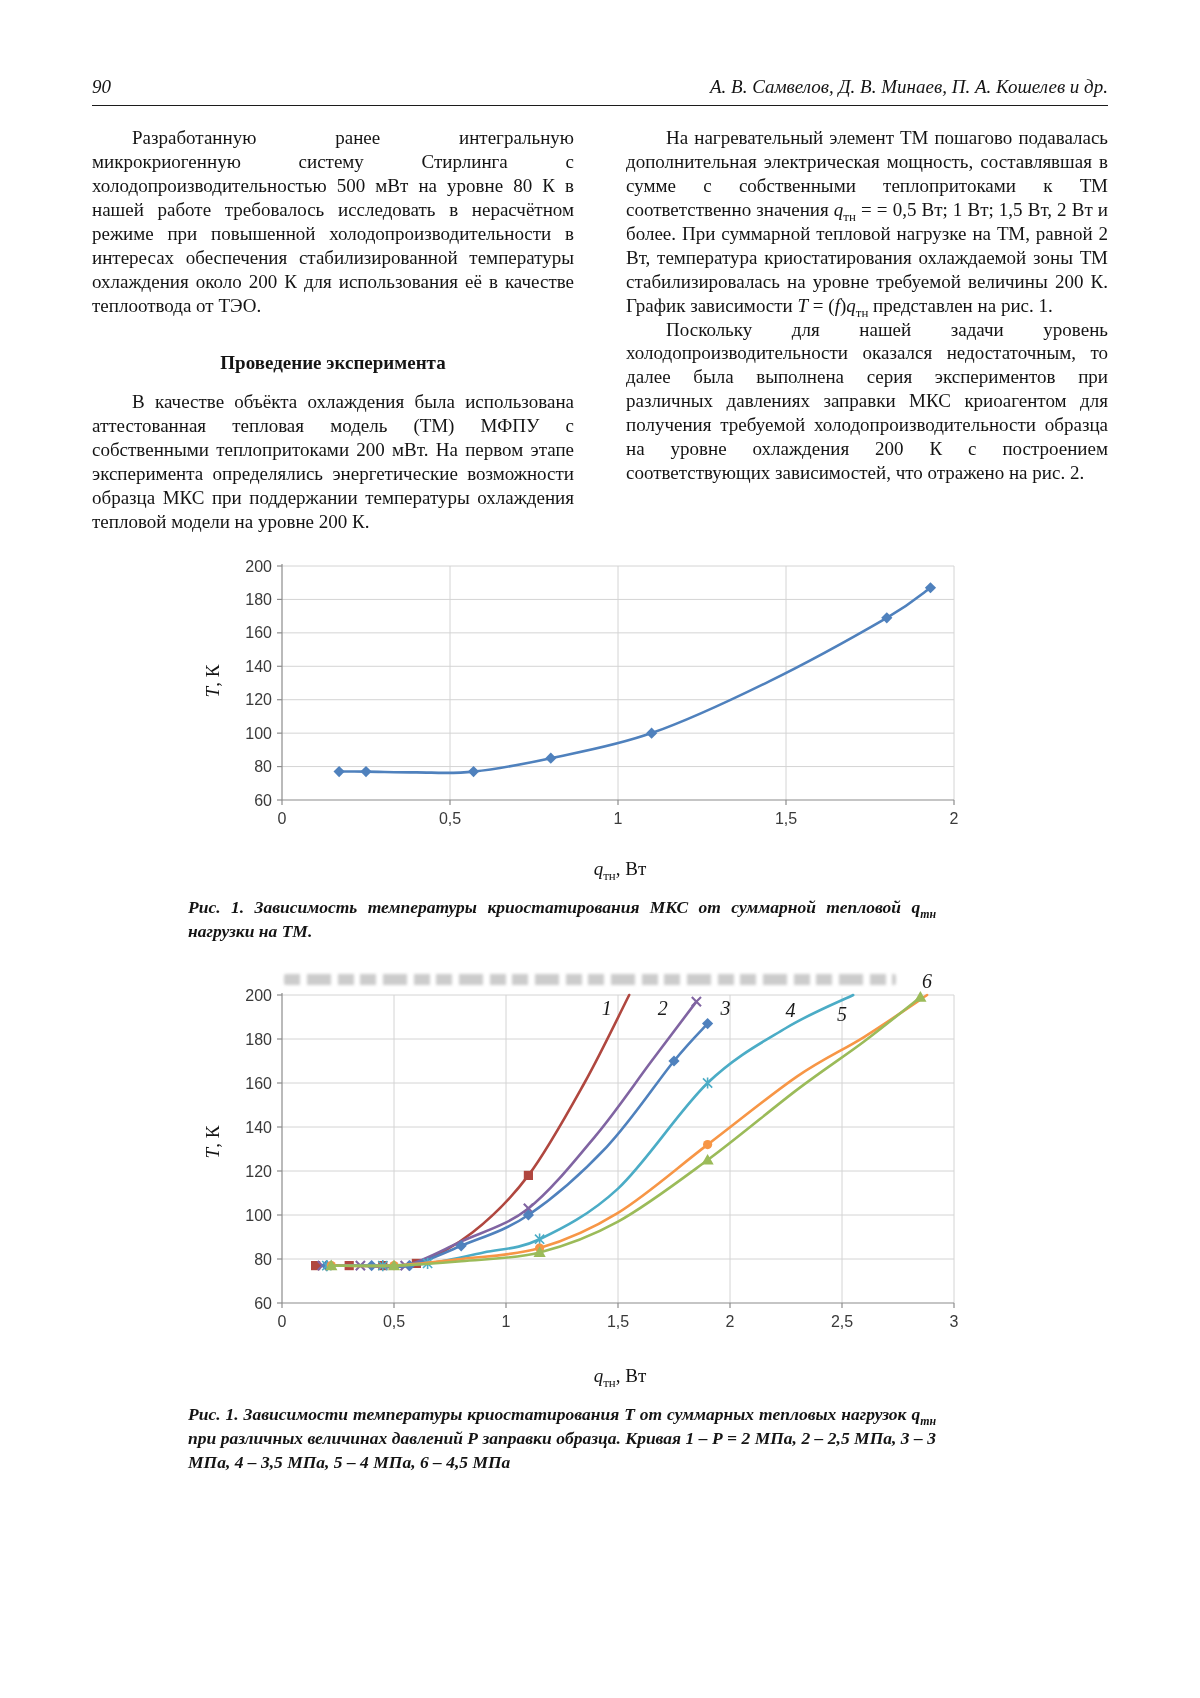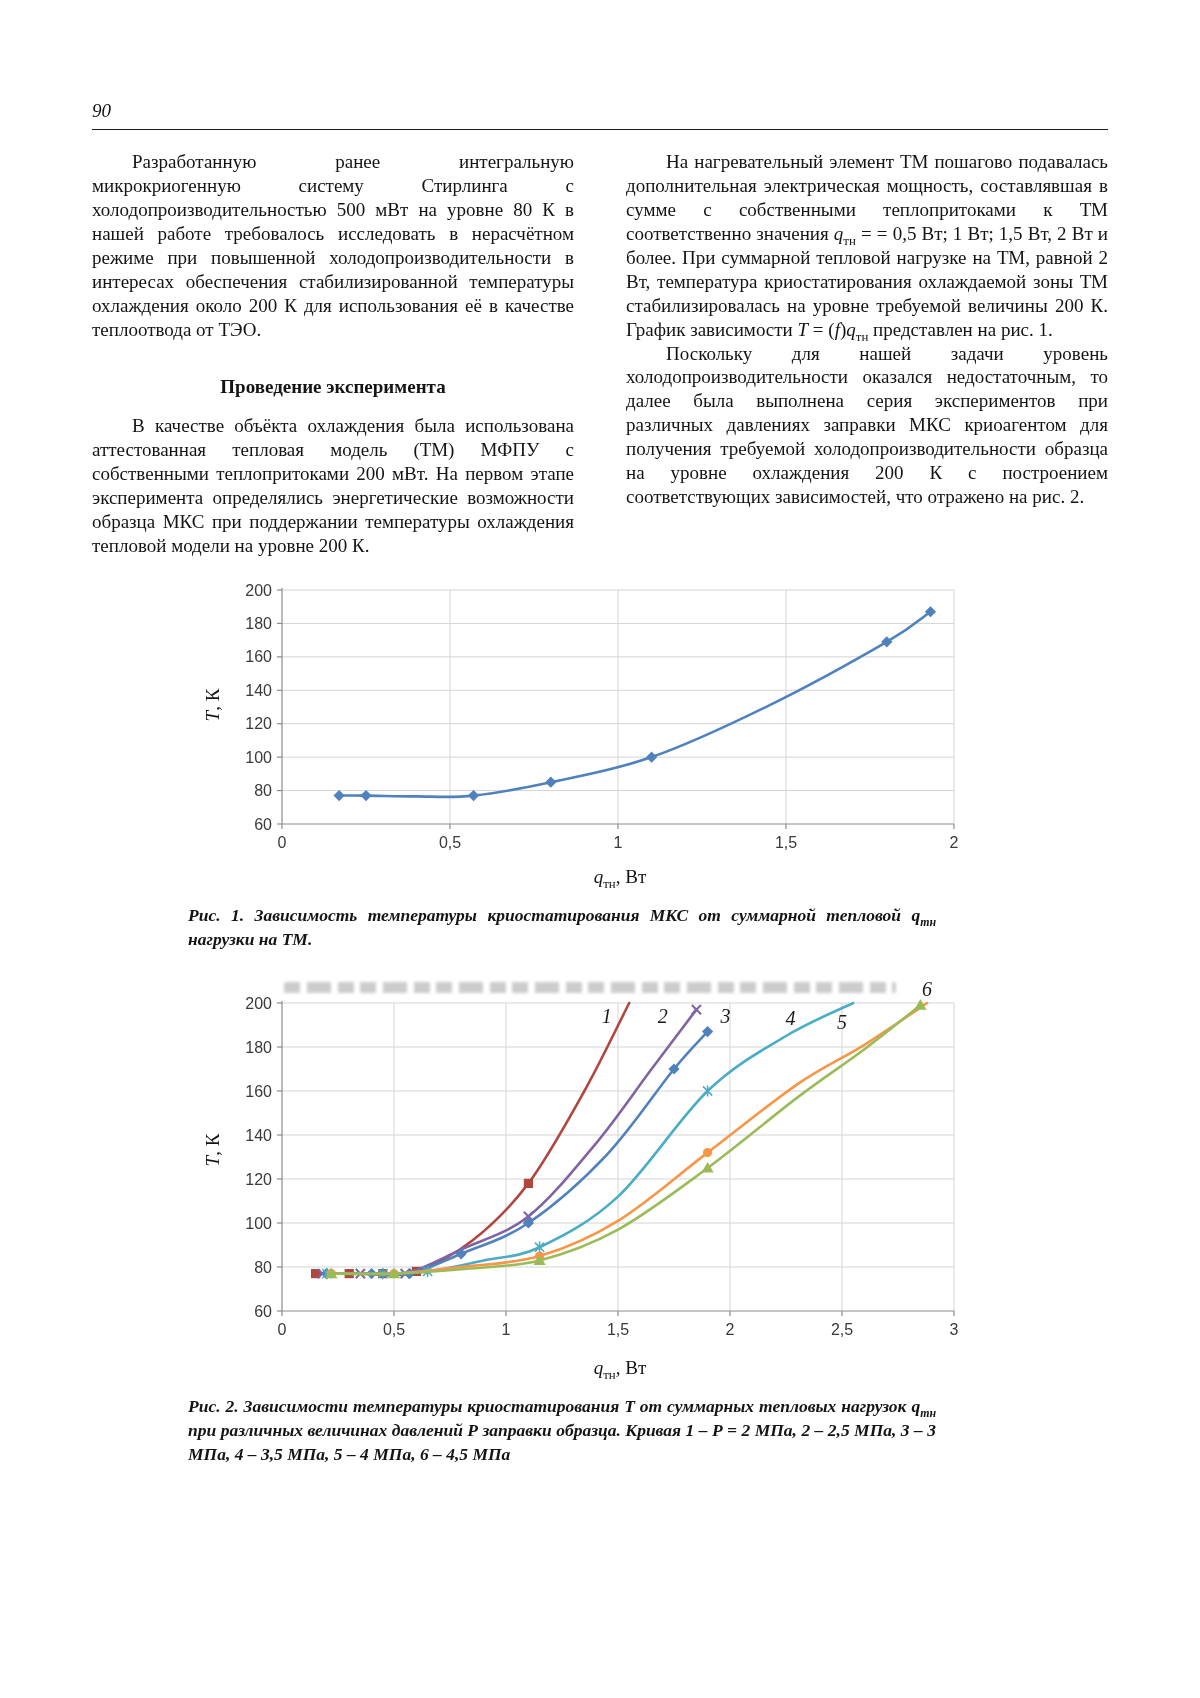--- a/index.html
+++ b/index.html
@@ -1,48 +1,49 @@
 <!DOCTYPE html>
 <html lang="ru"><head>
 <meta charset="utf-8">
 <style>
   *{box-sizing:border-box}
   html,body{margin:0;padding:0}
   body{width:1200px;height:1698px;background:#ffffff;font-family:"Liberation Serif",serif;color:#141414;overflow:hidden;position:relative}
-  .page{padding:100px 92px 0 92px}
+  .page{padding:76px 92px 0 92px}
   .page-header{display:flex;justify-content:space-between;align-items:baseline;font-size:19px;font-style:italic}
   .rule{border-bottom:1.6px solid #1c1c1c;margin-top:7px;margin-bottom:20px}
   .cols{display:flex;gap:52px}
   .col{width:488px;font-size:19px;line-height:1.26;text-align:justify;hyphens:auto}
   .col p{margin:0;text-indent:40px}
   .section{text-align:center;font-weight:bold;font-size:19px;margin:33px 0 16px;text-indent:0}
   sub{font-size:0.68em;line-height:0}
   i{font-style:italic}
   .fig{margin:18px 0 0 118px;position:relative}
   .fig2{margin-top:26px}
   .chart-wrap{position:relative;width:780px}
   .ylabel{position:absolute;left:-8px;width:22px;display:flex;align-items:center;justify-content:center}
   .fig1 .ylabel{top:118px}
   .fig2 .ylabel{top:162px}
   .ylabel span{transform:rotate(-90deg);white-space:nowrap;font-size:19px}
-  .xlabel{width:780px;text-align:center;padding-left:40px;font-size:19px;margin-top:0}
+  .xlabel{width:780px;text-align:center;padding-left:40px;font-size:19px;margin-top:16px}
   figcaption{margin:16px 12px 0 -22px;width:748px;font-weight:bold;font-style:italic;font-size:17.5px;line-height:1.35;text-align:justify}
   .artifact{position:absolute;left:74px;top:5px;width:612px;height:11px;filter:blur(1.4px);opacity:.5;border-radius:2px;
     background:repeating-linear-gradient(90deg,#9a9a9a 0 16px,transparent 16px 23px,#9a9a9a 23px 47px,transparent 47px 54px,#9a9a9a 54px 70px,transparent 70px 76px)}
   .tick{font-family:"Liberation Sans",sans-serif;font-size:16px;fill:#3a3a3a}
   .series-label{font-family:"Liberation Serif",serif;font-style:italic;font-size:20px;fill:#1a1a1a}
   svg{display:block}
 </style>
 </head>
 <body>
 
 <div class="page">
 
   <header class="page-header">
     <span>90</span>
+    <span>А. В. Самвелов, Д. В. Минаев, П. А. Кошелев и др.</span>
   </header>
   <div class="rule"></div>
 
   <div class="cols">
     <div class="col">
       <p>Разработанную ранее интегральную микрокриогенную систему Стирлинга с холодопроизводительностью 500 мВт на уровне 80 К в нашей работе требовалось исследовать в нерасчётном режиме при повышенной холодопроизводительности в интересах обеспечения стабилизированной температуры охлаждения около 200 К для использования её в качестве теплоотвода от ТЭО.</p>
       <h3 class="section">Проведение эксперимента</h3>
       <p>В качестве объёкта охлаждения была использована аттестованная тепловая модель (ТМ) МФПУ с собственными теплопритоками 200 мВт. На первом этапе эксперимента определялись энергетические возможности образца МКС при поддержании температуры охлаждения тепловой модели на уровне 200 К.</p>
     </div>
     <div class="col">
@@ -201,16 +202,16 @@
           <path d="M121.28,296.6C131.7,296.6 162.3,297.3 184.0,296.6C205.7,295.9 226.9,294.4 251.2,292.2C275.5,290.0 303.5,290.0 329.6,283.4C355.7,276.8 380.0,268.0 408.0,252.6C436.0,237.2 467.7,213.0 497.6,191.0C527.5,169.0 561.1,140.4 587.2,120.6C613.3,100.8 633.9,87.6 654.4,72.2C674.9,56.8 701.1,35.5 710.4,28.2" fill="none" stroke="#9BBB59" stroke-width="2.6" stroke-linecap="round"></path>
           <path d="M121.28,290.5L127.38,301.20000000000005L115.18,301.20000000000005Z" fill="#9BBB59"></path>
           <path d="M184,290.5L190.1,301.20000000000005L177.9,301.20000000000005Z" fill="#9BBB59"></path>
           <path d="M329.59999999999997,277.29999999999995L335.7,288L323.49999999999994,288Z" fill="#9BBB59"></path>
           <path d="M497.59999999999997,184.9L503.7,195.6L491.49999999999994,195.6Z" fill="#9BBB59"></path>
           <path d="M710.4000000000001,22.099999999999987L716.5000000000001,32.79999999999999L704.3000000000001,32.79999999999999Z" fill="#9BBB59"></path>
           <text x="717.12" y="19.400000000000034" text-anchor="middle" class="series-label">6</text>
         </svg>
       <div class="xlabel"><i>q</i><sub>тн</sub><span>, Вт</span></div>
     </div>
-    <figcaption><span>Рис. 2. Зависимости температуры криостатирования Т от суммарных тепловых нагрузок </span><i>q</i><sub>тн</sub><span> при различных величинах давлений Р заправки образца. Кривая 1 – Р = 2 МПа, 2 – 2,5 МПа, 3 – 3 МПа, 4 – 3,5 МПа, 5 – 4 МПа, 6 – 4,5 МПа</span></figcaption>
+    <figcaption><span>Рис. 1. Зависимости температуры криостатирования Т от суммарных тепловых нагрузок </span><i>q</i><sub>тн</sub><span> при различных величинах давлений Р заправки образца. Кривая 1 – Р = 2 МПа, 2 – 2,5 МПа, 3 – 3 МПа, 4 – 3,5 МПа, 5 – 4 МПа, 6 – 4,5 МПа</span></figcaption>
   </figure>
 
 </div>
 
 </body></html>

